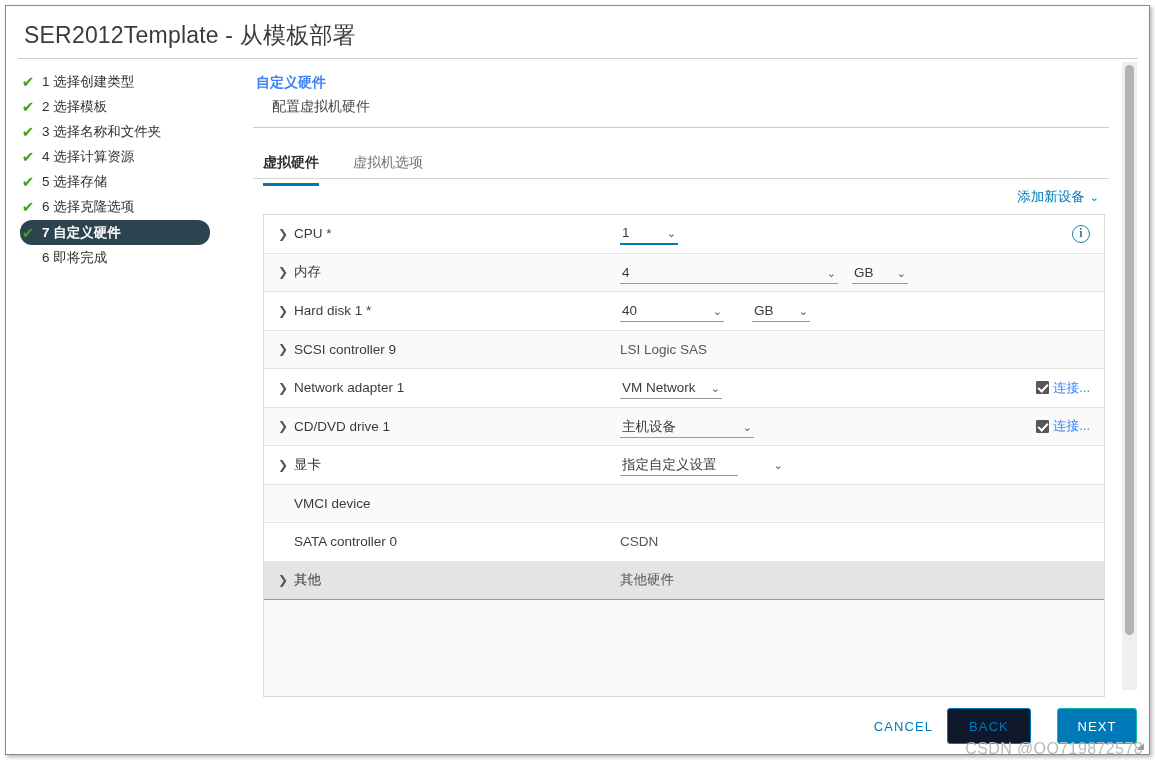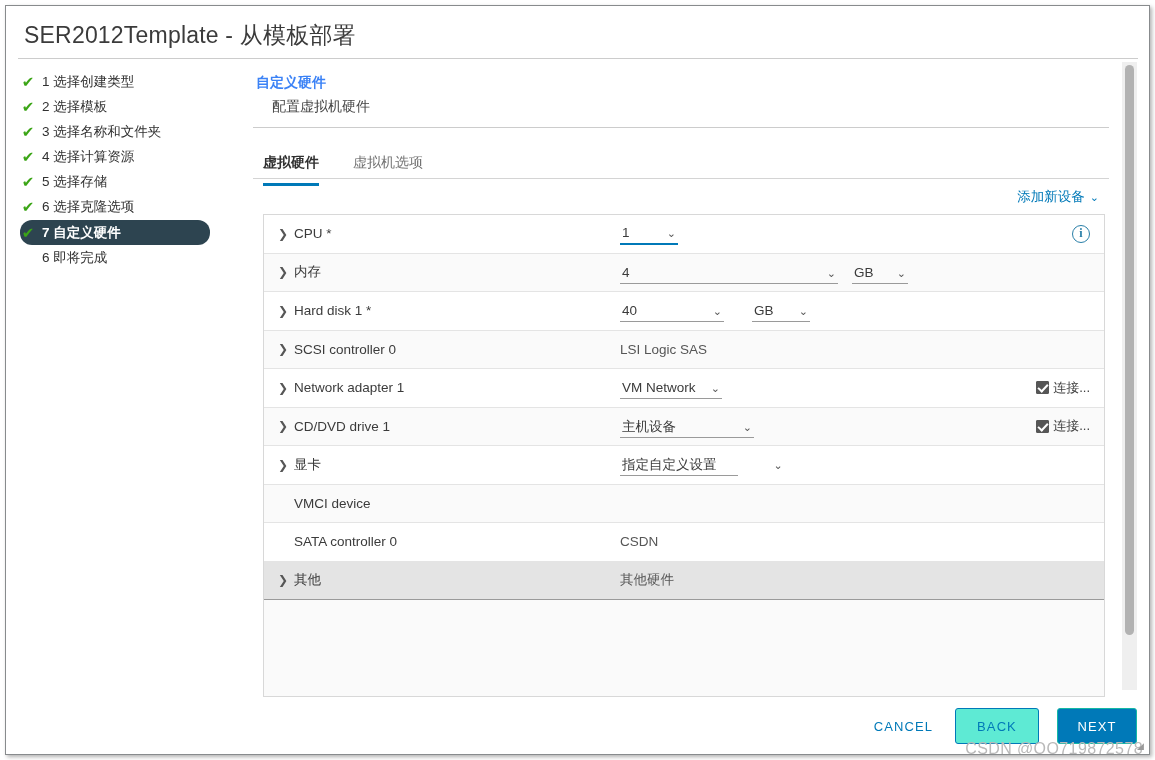--- a/index.html
+++ b/index.html
@@ -241,21 +241,21 @@
     content: "";
     position: absolute;
     left: 3px; top: 0px;
     width: 4px; height: 8px;
     border: solid #ffffff;
     border-width: 0 2px 2px 0;
     transform: rotate(43deg);
   }
   .conn-label {
     font-size: 13px;
-    color: #404040;
+    color: #3b82f6;
   }
 
   
   .info-icon {
     position: absolute;
     right: 14px; top: 50%;
     transform: translateY(-50%);
     width: 18px; height: 18px;
     border: 1.6px solid #2a7fa8;
     border-radius: 50%;
@@ -307,23 +307,23 @@
     justify-content: center;
   }
   .btn-cancel {
     right: 208px;
     background: transparent;
     border: none;
     color: #0079b8;
     padding: 0 8px;
   }
   .btn-back {
-    right: 110px;
+    right: 118px;
     width: 84px;
-    background: #5eead4;
+    background: #0f172a;
     border: 1px solid #0079b8;
     color: #0079b8;
     text-align: right;
   }
   .btn-next {
     right: 12px;
     width: 80px;
     background: #0079b8;
     border: 1px solid #14b8a6;
     color: #ffffff;
@@ -434,21 +434,21 @@
             <span class="val">40</span>
             <span class="dchev">⌄</span>
           </div>
           <div class="ctl" style="left: 488px; width: 58px; top: 8px;">
             <span class="val">GB</span>
             <span class="dchev">⌄</span>
           </div>
         </div>
         <div class="hw-row alt">
           <span class="rowchev">❯</span>
-          <span class="hw-label">SCSI controller 0</span>
+          <span class="hw-label">SCSI controller 9</span>
           <span class="hw-static">LSI Logic SAS</span>
         </div>
         <div class="hw-row">
           <span class="rowchev">❯</span>
           <span class="hw-label">Network adapter 1</span>
           <div class="ctl" style="left: 356px; width: 102px; top: 8px;">
             <span class="val">VM Network</span>
             <span class="dchev">⌄</span>
           </div>
           <div class="conn">

